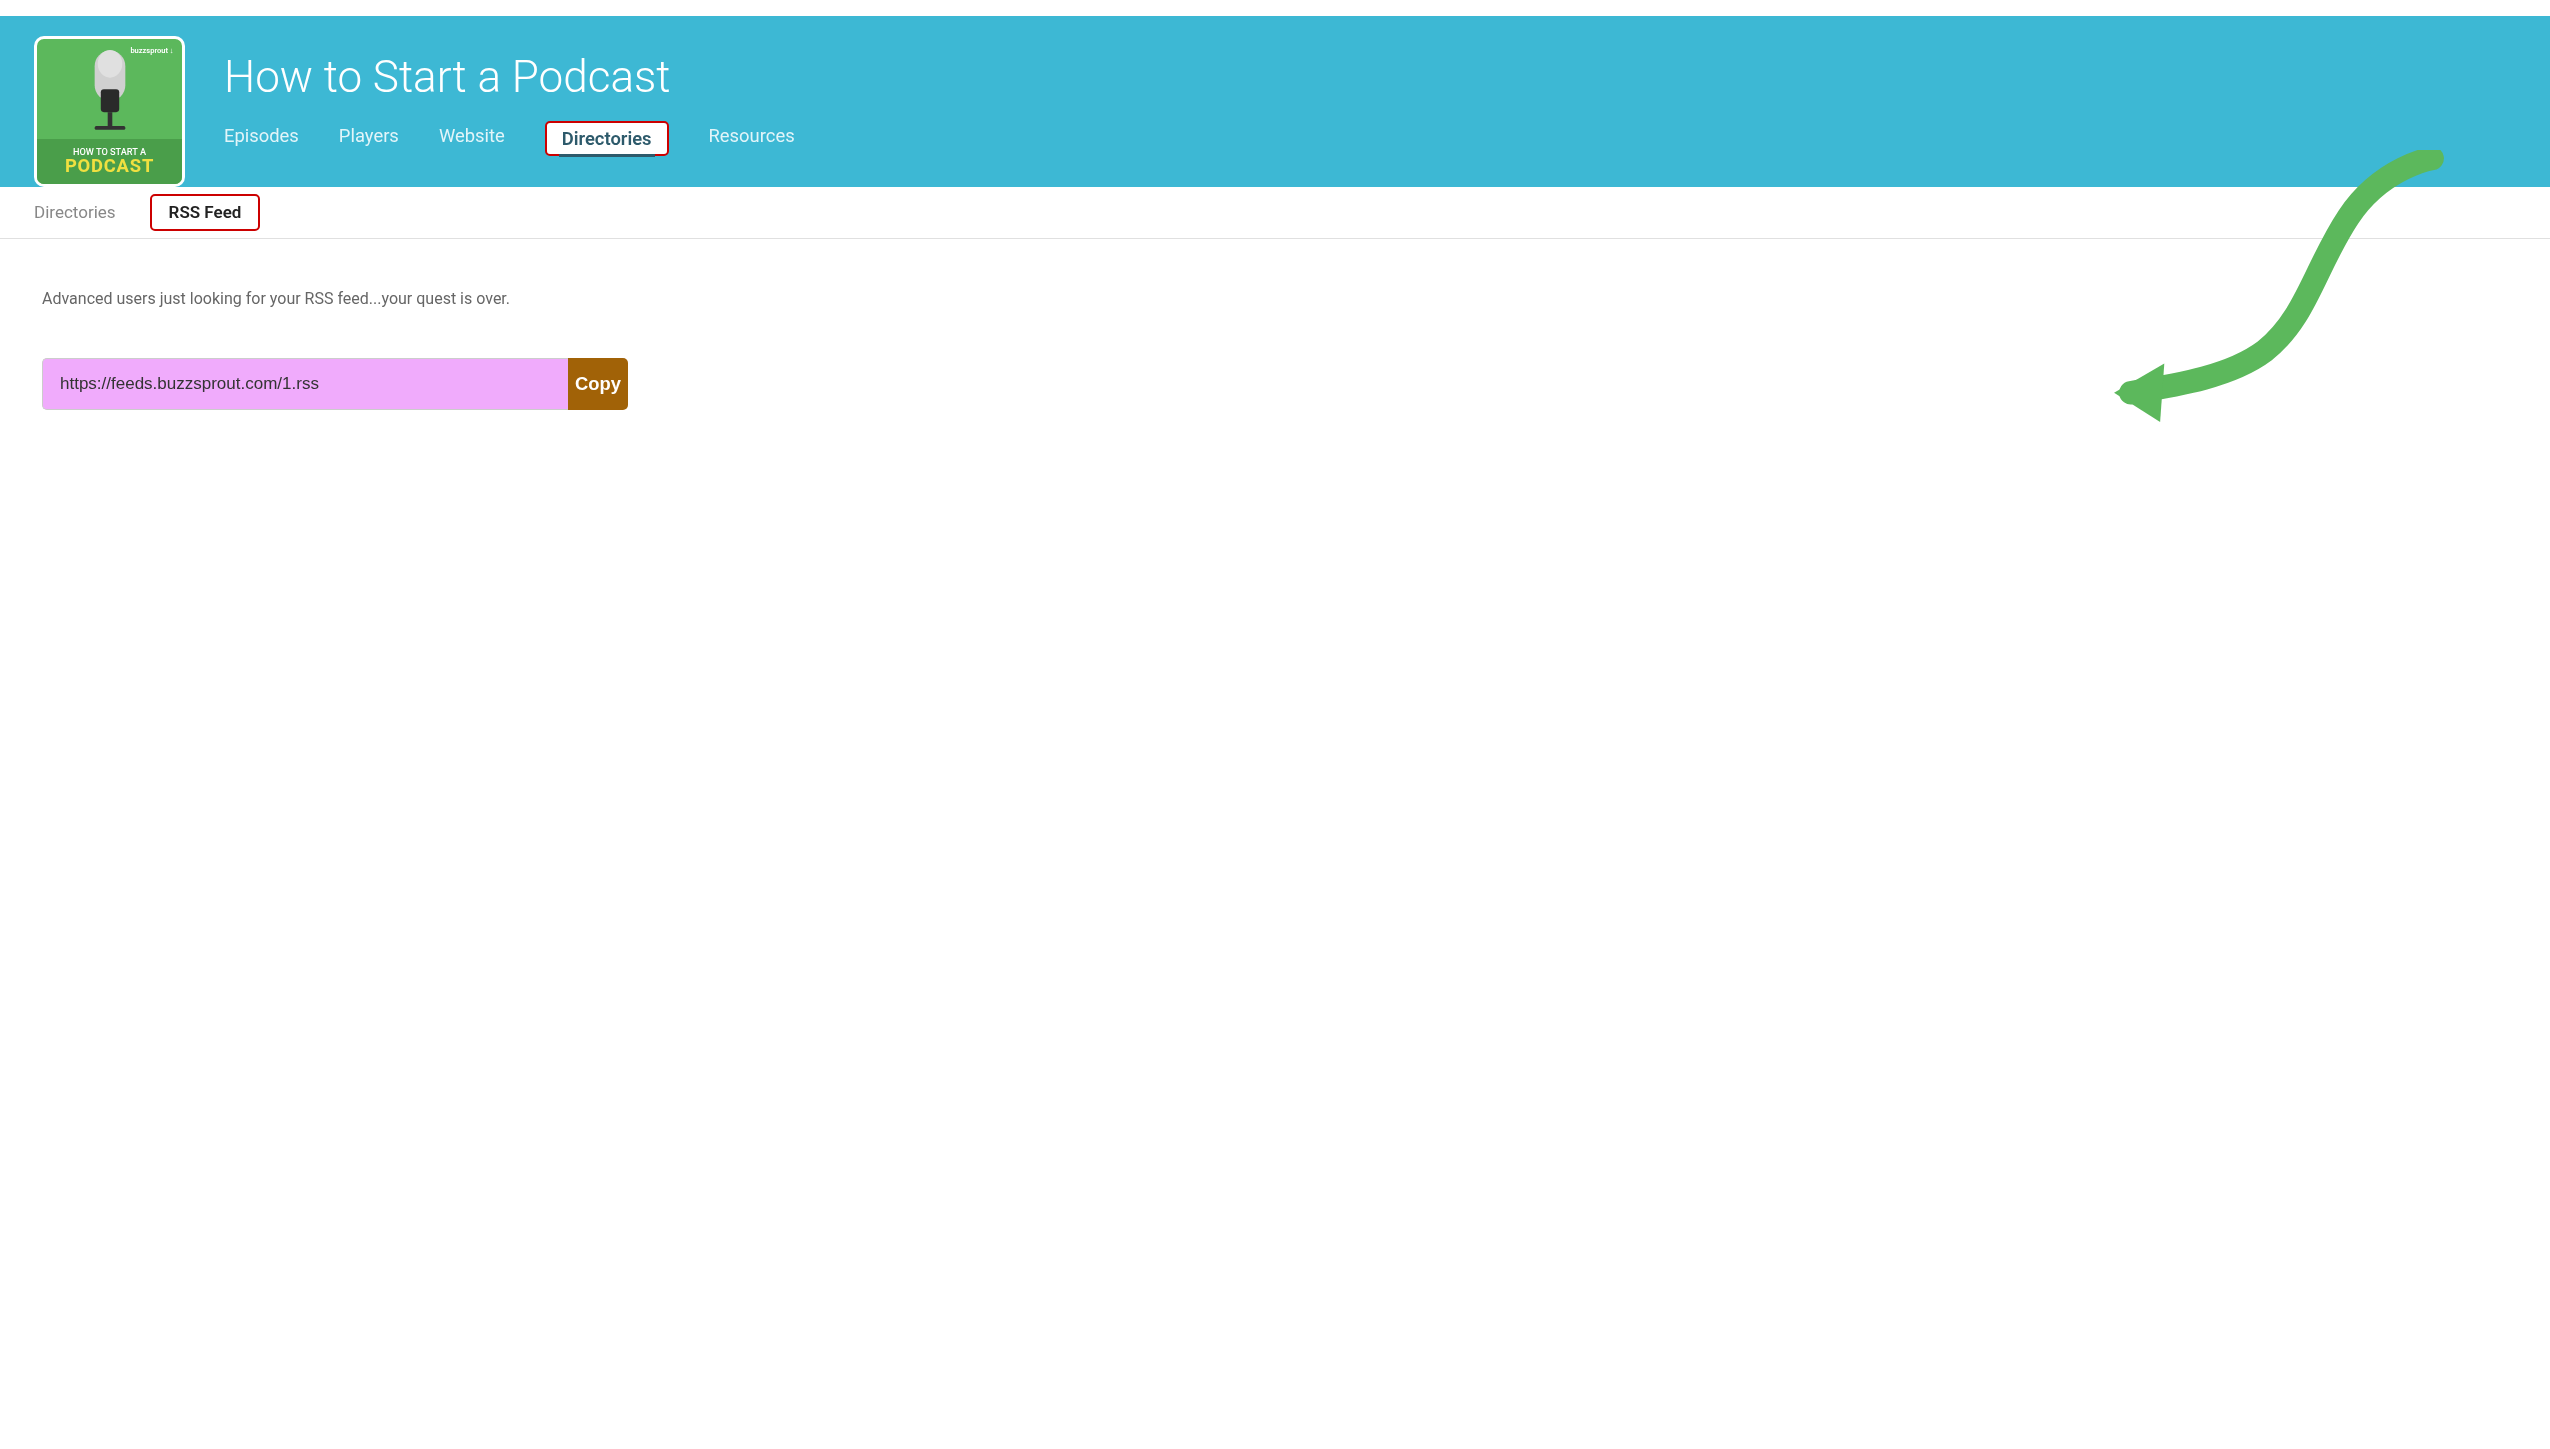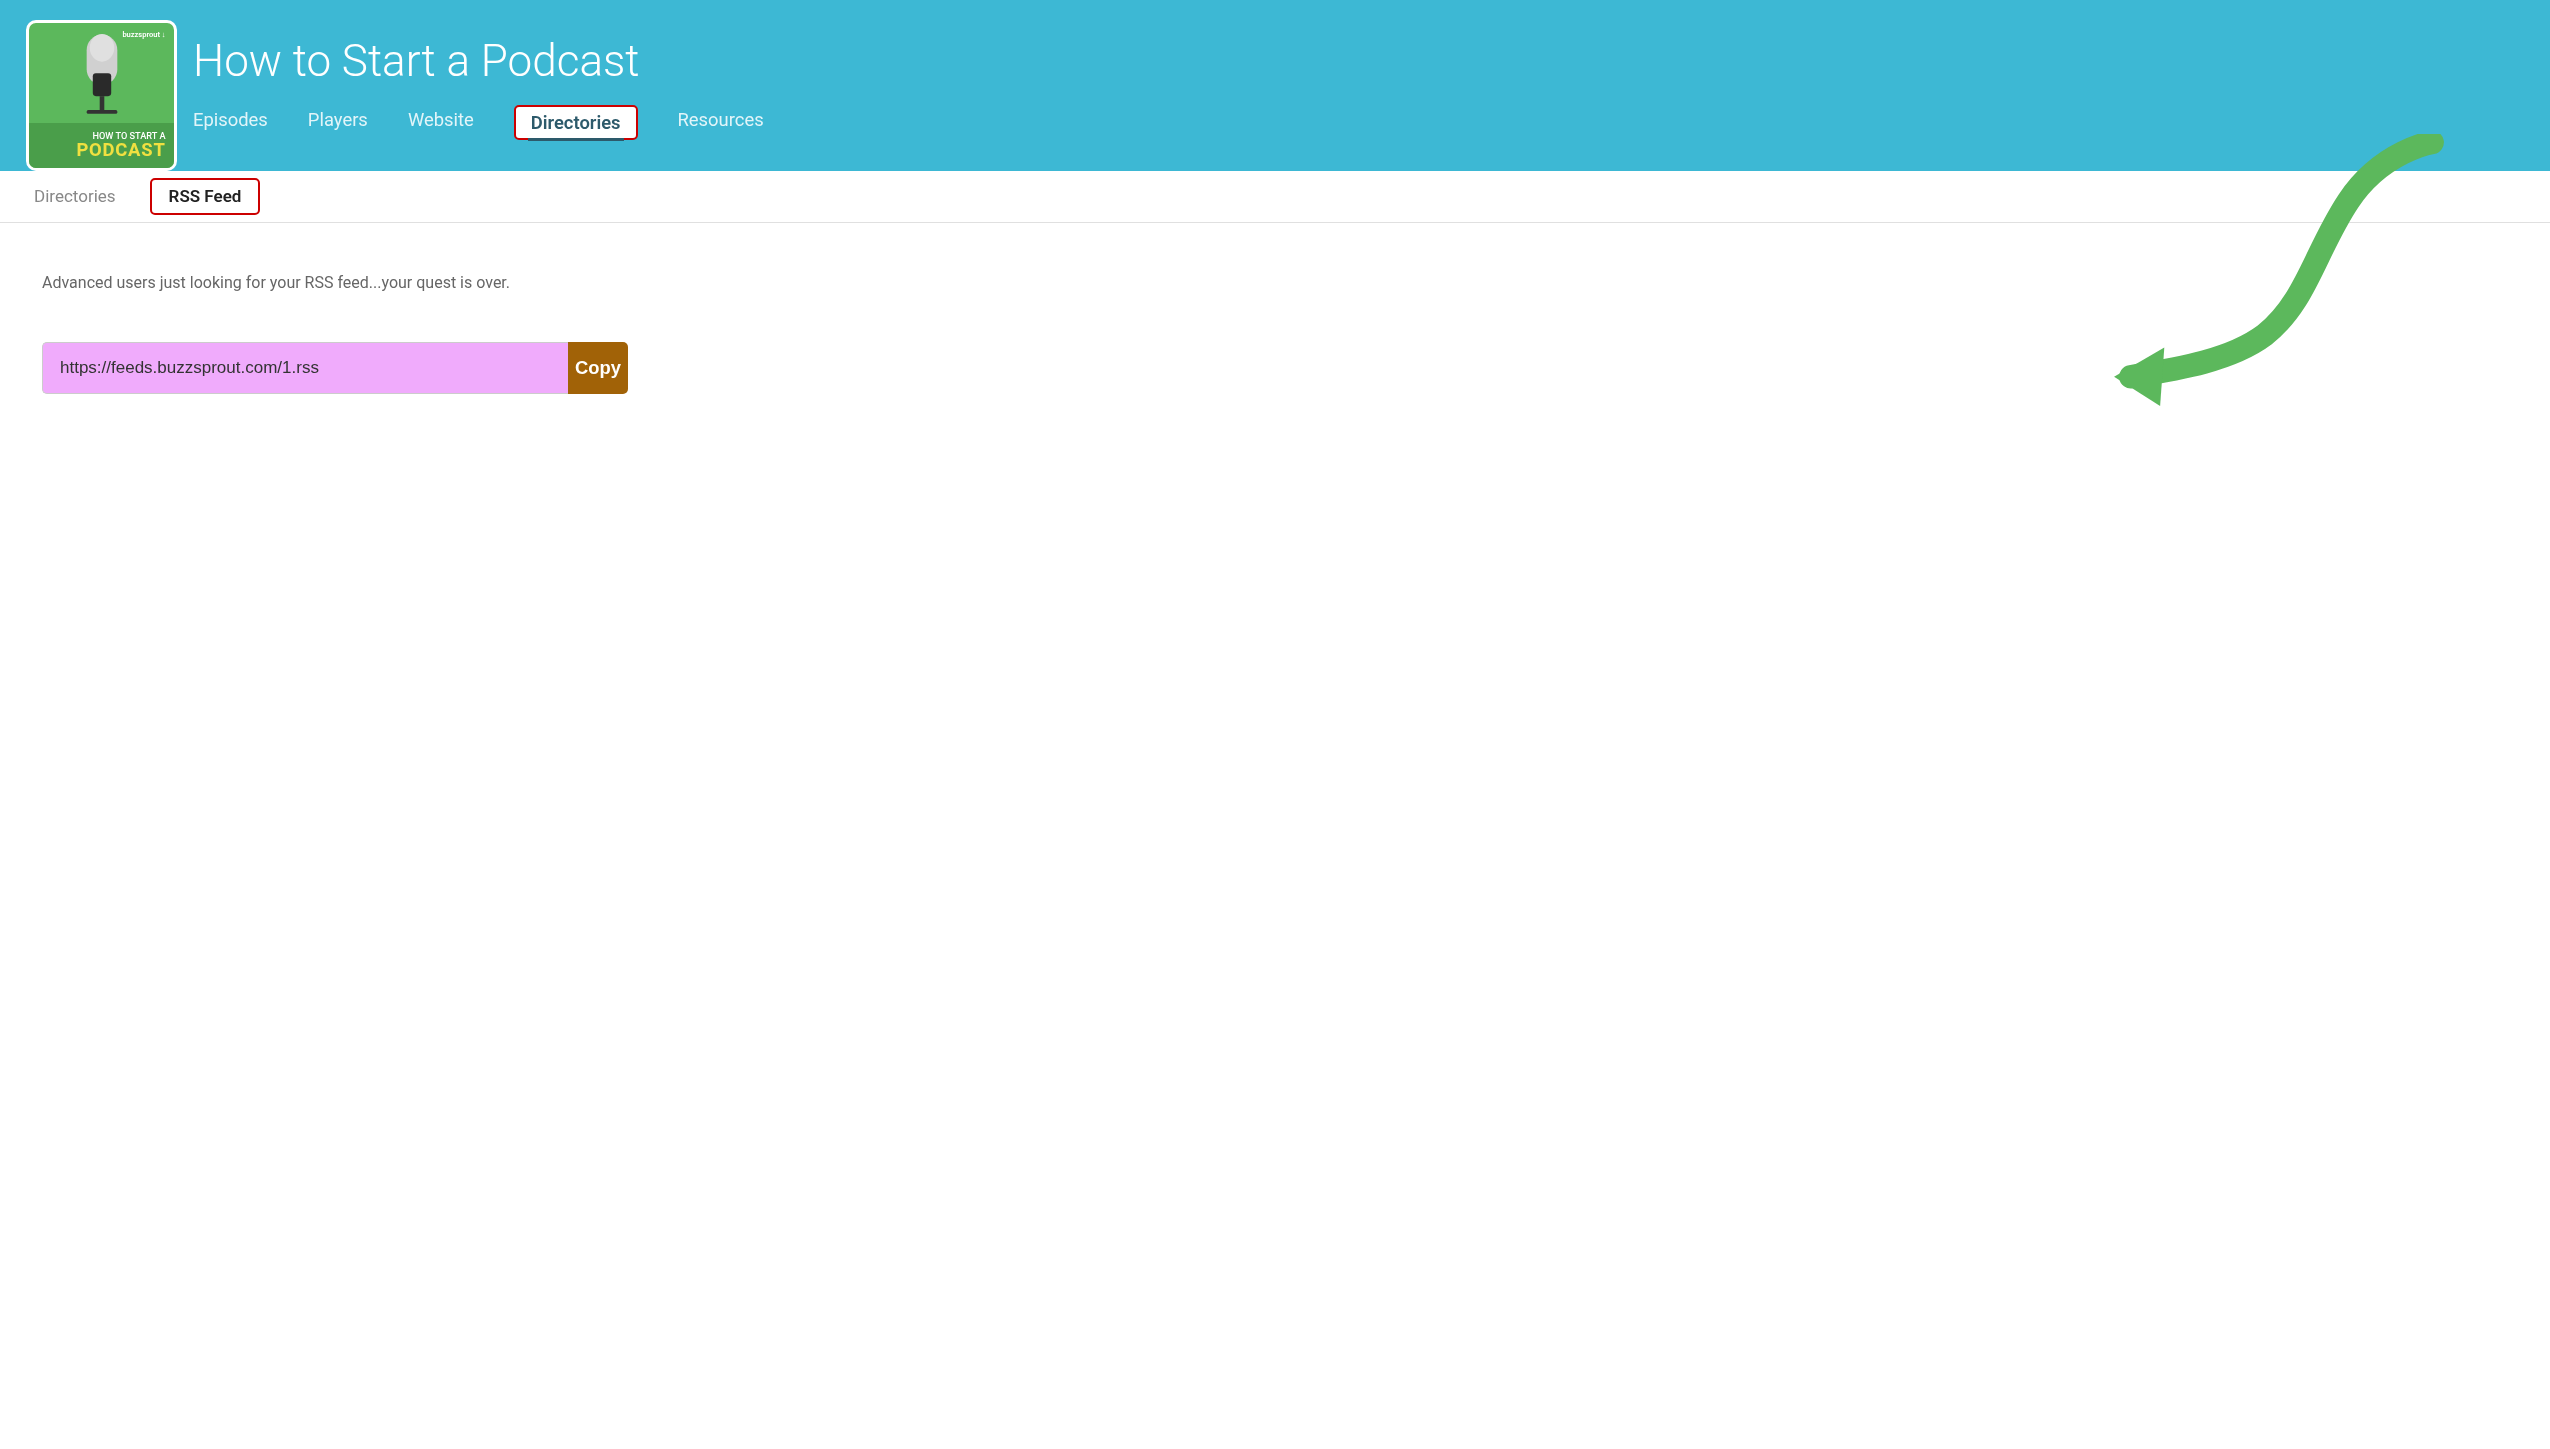--- a/index.html
+++ b/index.html
@@ -11,24 +11,25 @@
     body {
       font-family: -apple-system, BlinkMacSystemFont, 'Segoe UI', Roboto, sans-serif;
       background: #fff;
       width: 100%;
       min-height: 100vh;
     }
 
     
     .header {
       background-color: #3db8d4;
-      padding: 20px 34px 0 26px;
+      padding: 20px 34px 0 34px;
       display: flex;
       align-items: flex-start;
-      gap: 16px;
+      gap: 39px;
+      margin-top: 16px;
     }
 
     .logo-container {
       flex-shrink: 0;
       margin-bottom: 0;
     }
 
     .logo-img {
       width: 151px;
       height: 151px;
@@ -67,21 +68,21 @@
       gap: 1.7px;
     }
 
     .logo-text-area {
       position: absolute;
       bottom: 0;
       left: 0;
       right: 0;
       background: #4a9e4a;
       padding: 6.7px 8.4px 8.4px;
-      text-align: right;
+      text-align: center;
     }
 
     .logo-how-to {
       font-size: 9.2px;
       color: white;
       font-weight: 500;
       line-height: 1.2;
       text-transform: uppercase;
     }
 

